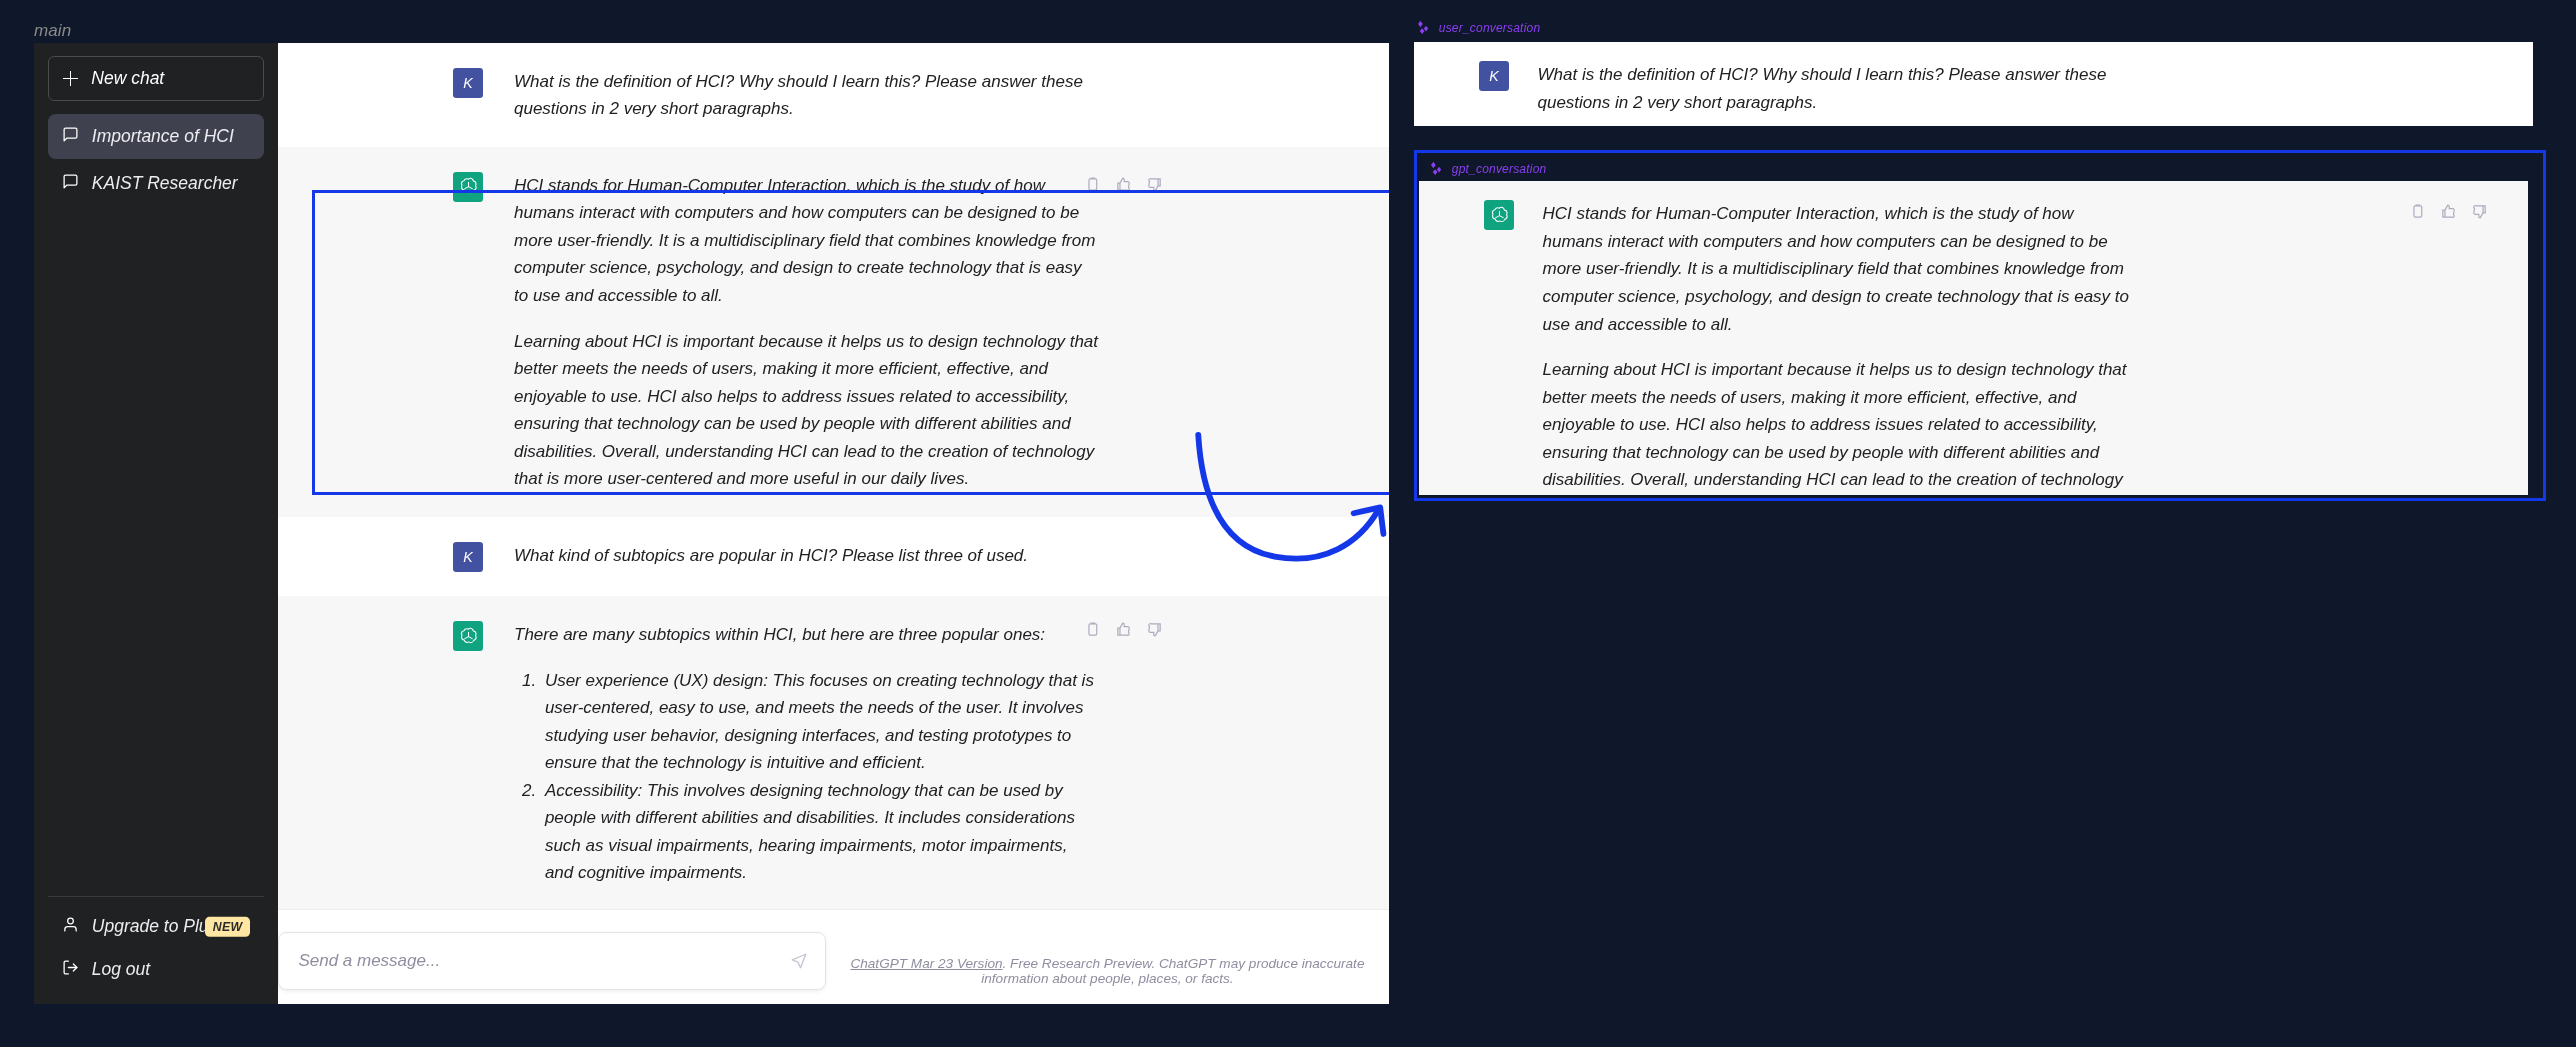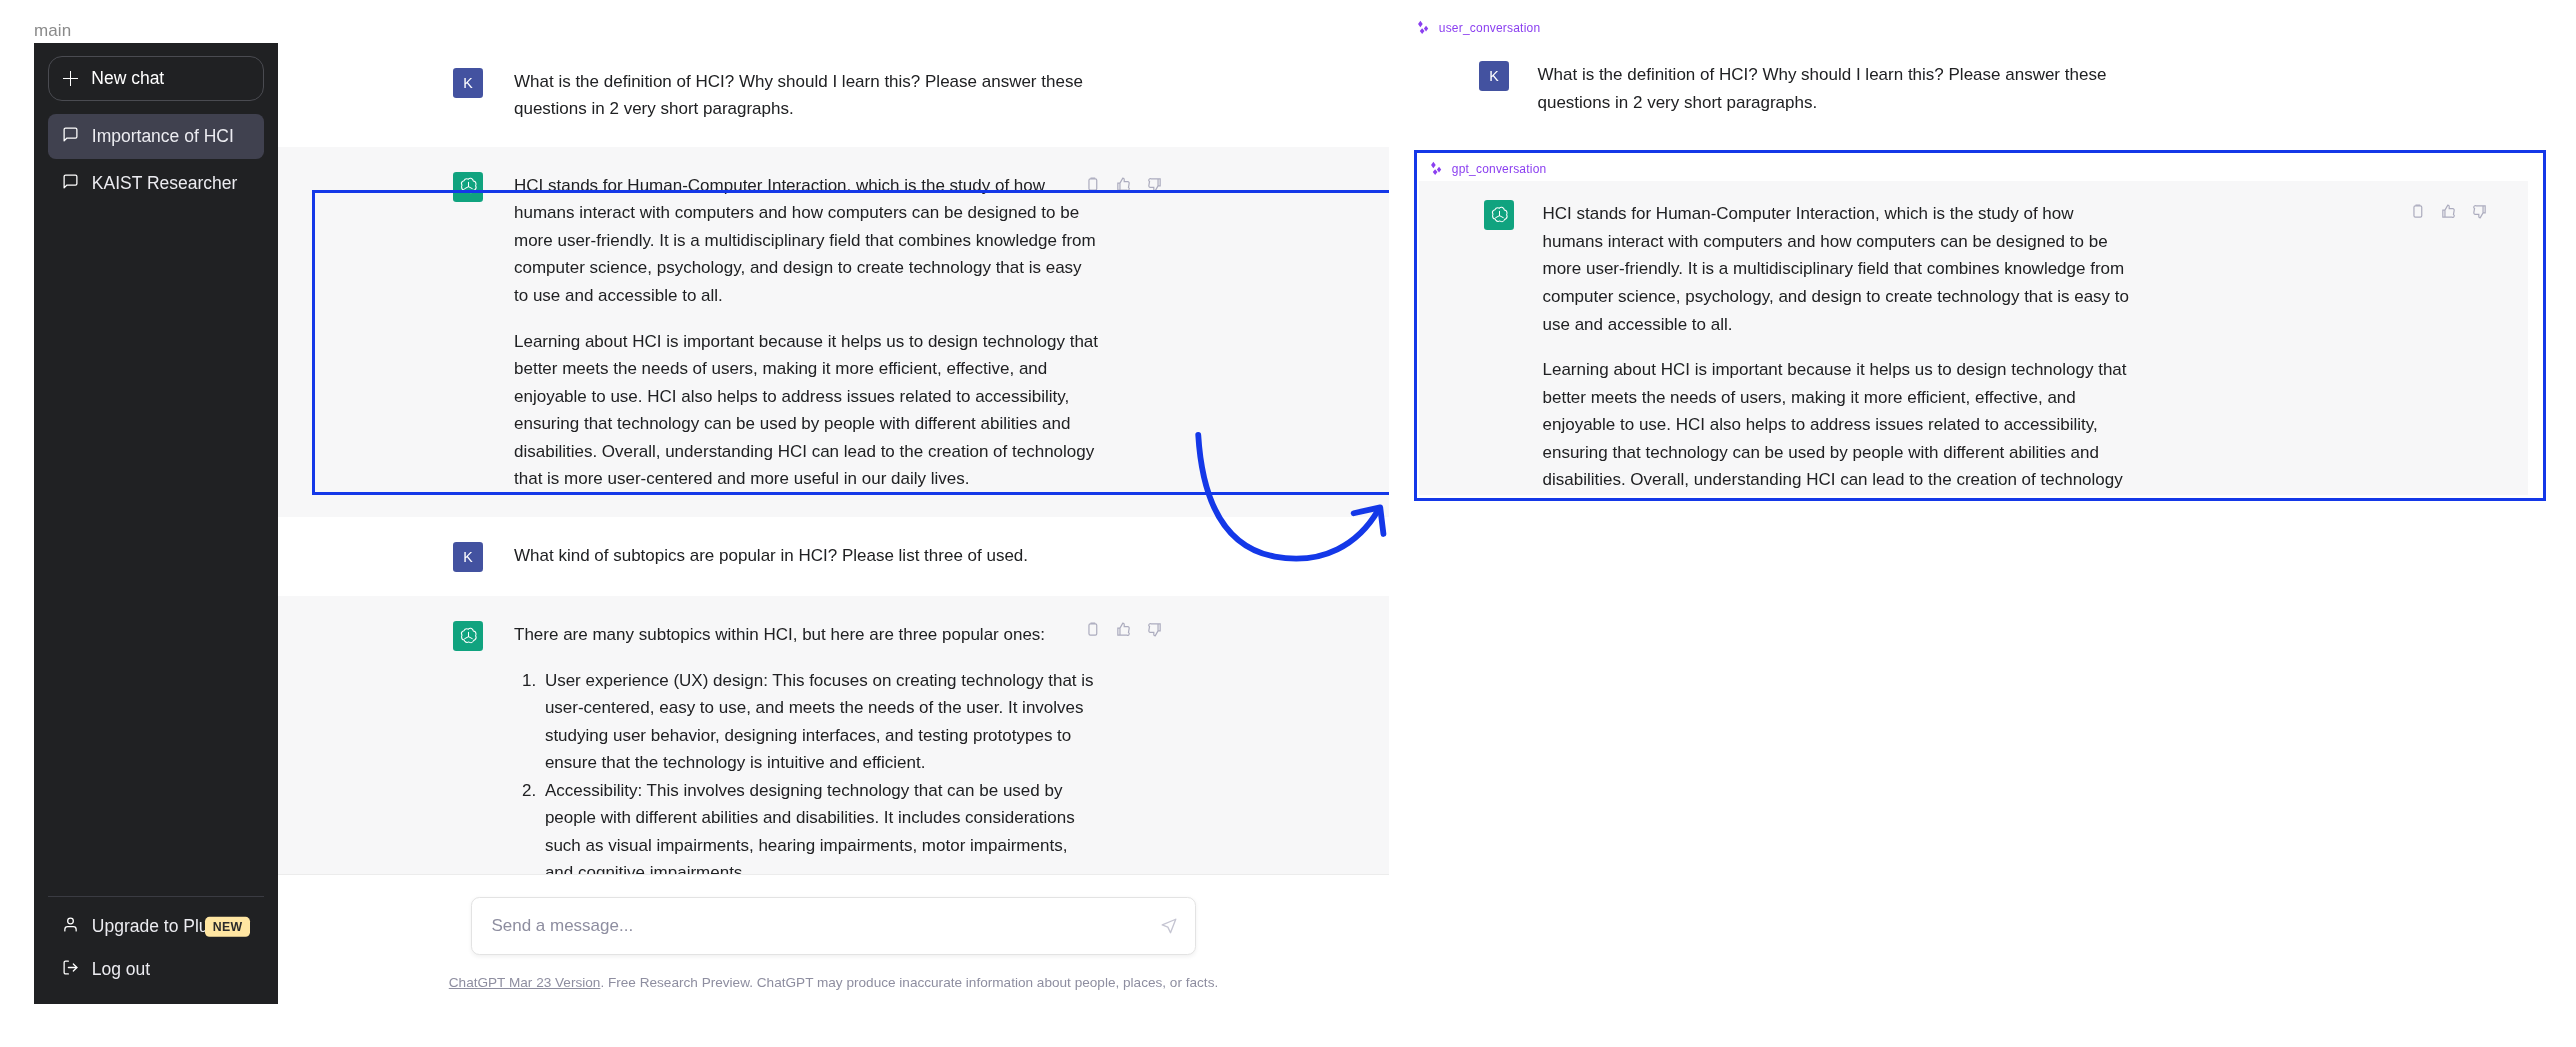--- a/index.html
+++ b/index.html
@@ -4,21 +4,21 @@
 <style>
   * { box-sizing: border-box; margin: 0; padding: 0; }
   html, body {
     width: 2576px; height: 1048px;
     background: #d6d6d6;
     font-family: "Liberation Sans", sans-serif;
     overflow: hidden;
   }
 
   
-  #canvas { position: relative; width: 2576px; height: 1048px; background: #ffffff; }
+  #canvas { position: relative; width: 2576px; height: 1048px; background: #0f172a; font-style: italic; }
 
   
   .main-label {
     position: absolute; left: 34px; top: 21.3px;
     font-size: 17px; color: #8a8a8a; letter-spacing: 0.1px;
   }
 
   
   .app-window {
     position: absolute; left: 34px; top: 43px;
@@ -31,21 +31,21 @@
   
   .sidebar {
     width: 244px; height: 100%;
     background: #202123;
     display: flex; flex-direction: column;
     padding: 13px 14.2px 13px 14.2px;
     flex-shrink: 0;
   }
   .new-chat {
     display: flex; align-items: center; gap: 13px;
-    border: 0.6px solid #4a4b51; border-radius: 14px;
+    border: 0.6px solid #4a4b51; border-radius: 6px;
     padding: 11px 13.6px;
     color: #ffffff; font-size: 17.5px;
     margin-bottom: 13px;
     cursor: pointer;
   }
   .plus-ico { width: 15.5px; height: 15.5px; position: relative; flex-shrink: 0; }
   .plus-ico:before, .plus-ico:after {
     content: ""; position: absolute; background: #fff;
   }
   .plus-ico:before { left: 0; top: 7.1px; width: 15.5px; height: 1.6px; }
@@ -110,21 +110,21 @@
   .msg-actions {
     position: absolute; right: 0; top: 28.5px;
     display: flex; gap: 14.2px; align-items: center;
   }
   .msg-actions svg { width: 17px; height: 17px; stroke: #acacbe; fill: none; stroke-width: 1.7; }
 
   
   .composer-area {
     background: #ffffff; border-top: 0.6px solid #ececec;
     padding: 22px 0 14.2px 0;
-    display: flex; flex-direction: column; align-items: center;
+    display: flex; flex-direction: row; align-items: center;
     flex-shrink: 0;
   }
   .composer {
     width: 725px; position: relative;
     border: 0.6px solid #e3e3e3; border-radius: 8.4px;
     background: #fff;
     box-shadow: 0 1.3px 4.5px rgba(0,0,0,.06);
     padding: 18px 45px 18px 19.4px;
   }
   .composer .ph { font-size: 17px; color: #8e8ea0; }

